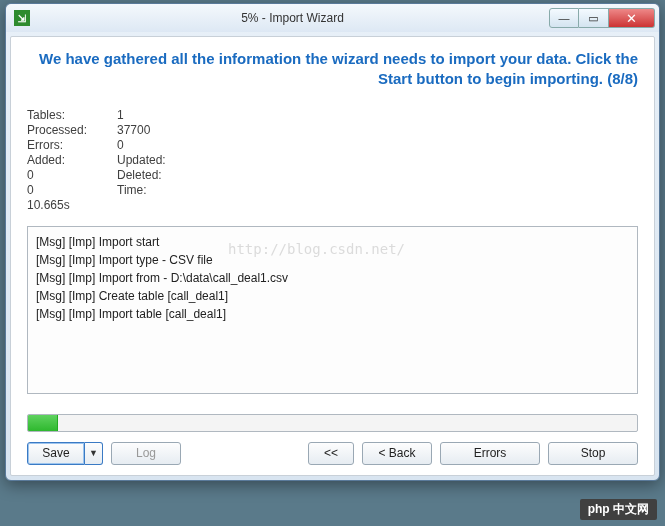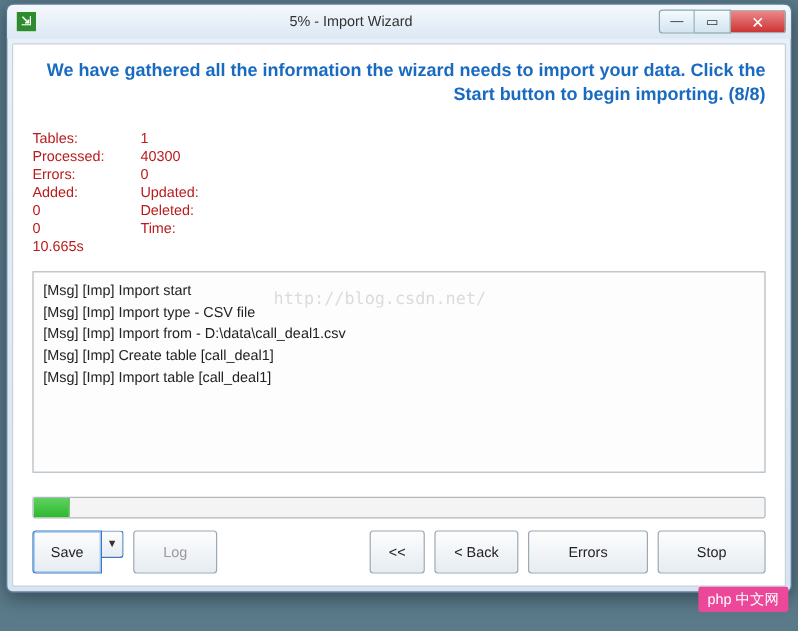--- a/index.html
+++ b/index.html
@@ -61,21 +61,21 @@
     padding: 12px 16px 10px 16px;
   }
   .heading {
     color: #1a6bc0;
     font-size: 15px;
     font-weight: 600;
     line-height: 1.35;
     margin-bottom: 18px;
     text-align: right;
   }
-  .stats { display: grid; grid-template-columns: 90px 100px; row-gap: 1px; margin-bottom: 14px; font-size: 12px; color: #b91c1c; }
+  .stats { display: grid; grid-template-columns: 90px 100px; row-gap: 1px; margin-bottom: 14px; font-size: 12px; color: #404040; }
   .stats .label { }
   .stats .val { }
   .log-box {
     border: 1px solid #b0b8c0;
     background: #fdfdfd;
     height: 168px;
     padding: 6px 8px;
     font-size: 12px;
     color: #222;
     line-height: 1.5;
@@ -103,21 +103,21 @@
     background: linear-gradient(#5fd25f,#2eb82e);
     border-right: 1px solid #2a2;
   }
   .button-row {
     display: flex;
     align-items: center;
     gap: 8px;
     margin-top: 10px;
   }
   .btn {
-    height: 36px;
+    height: 23px;
     min-width: 70px;
     padding: 0 10px;
     border: 1px solid #9aa8b4;
     background: linear-gradient(#fdfdfd,#e6ecf2);
     border-radius: 3px;
     font-size: 12px;
     color: #222;
     display: inline-flex;
     align-items: center;
     justify-content: center;
@@ -135,27 +135,27 @@
     border: 1px solid #3a7ac4;
     border-left: none;
     background: linear-gradient(#fdfdfd,#e6ecf2);
     border-radius: 0 3px 3px 0;
     display: flex; align-items: center; justify-content: center;
     font-size: 9px; color: #333;
   }
   .spacer { flex: 1; }
   .watermark2 {
     position: absolute;
-    right: 8px; bottom: 16px;
-    background: #ec4899;
+    right: 8px; bottom: 6px;
+    background: #404040;
     color: #fff;
     font-size: 12px;
     padding: 2px 8px;
     border-radius: 2px;
-    font-weight: normal;
+    font-weight: bold;
   }
 </style>
 </head>
 <body>
 
 <div class="window">
   <div class="titlebar">
     <div class="app-icon">⇲</div>
     <div class="title-text">5% - Import Wizard</div>
     <div class="win-btns">
@@ -165,21 +165,21 @@
     </div>
   </div>
 
   <div class="client">
     <div class="heading">We have gathered all the information the wizard needs to import your data. Click the Start button to begin importing. (8/8)</div>
 
     <div class="stats">
       <div class="label">Tables:</div>
       <div class="val">1</div>
       <div class="label">Processed:</div>
-      <div class="val">40300</div>
+      <div class="val">37700</div>
       <div class="label">Errors:</div>
       <div class="val">0</div>
       <div class="label">Added:</div>
       <div class="label">Updated:</div>
       <div class="val">0</div>
       <div class="label">Deleted:</div>
       <div class="val">0</div>
       <div class="label">Time:</div>
       <div class="val">10.665s</div>
     </div>

